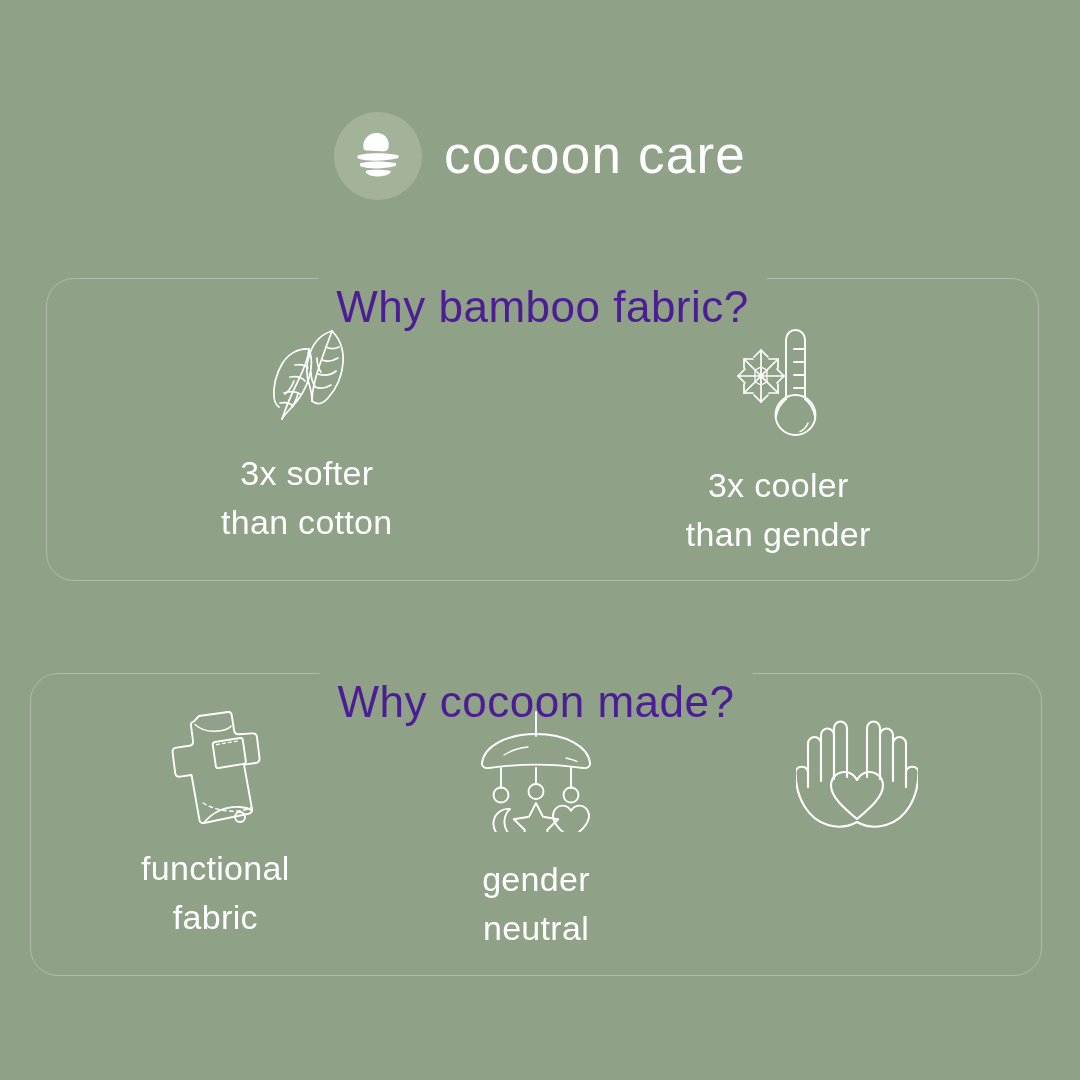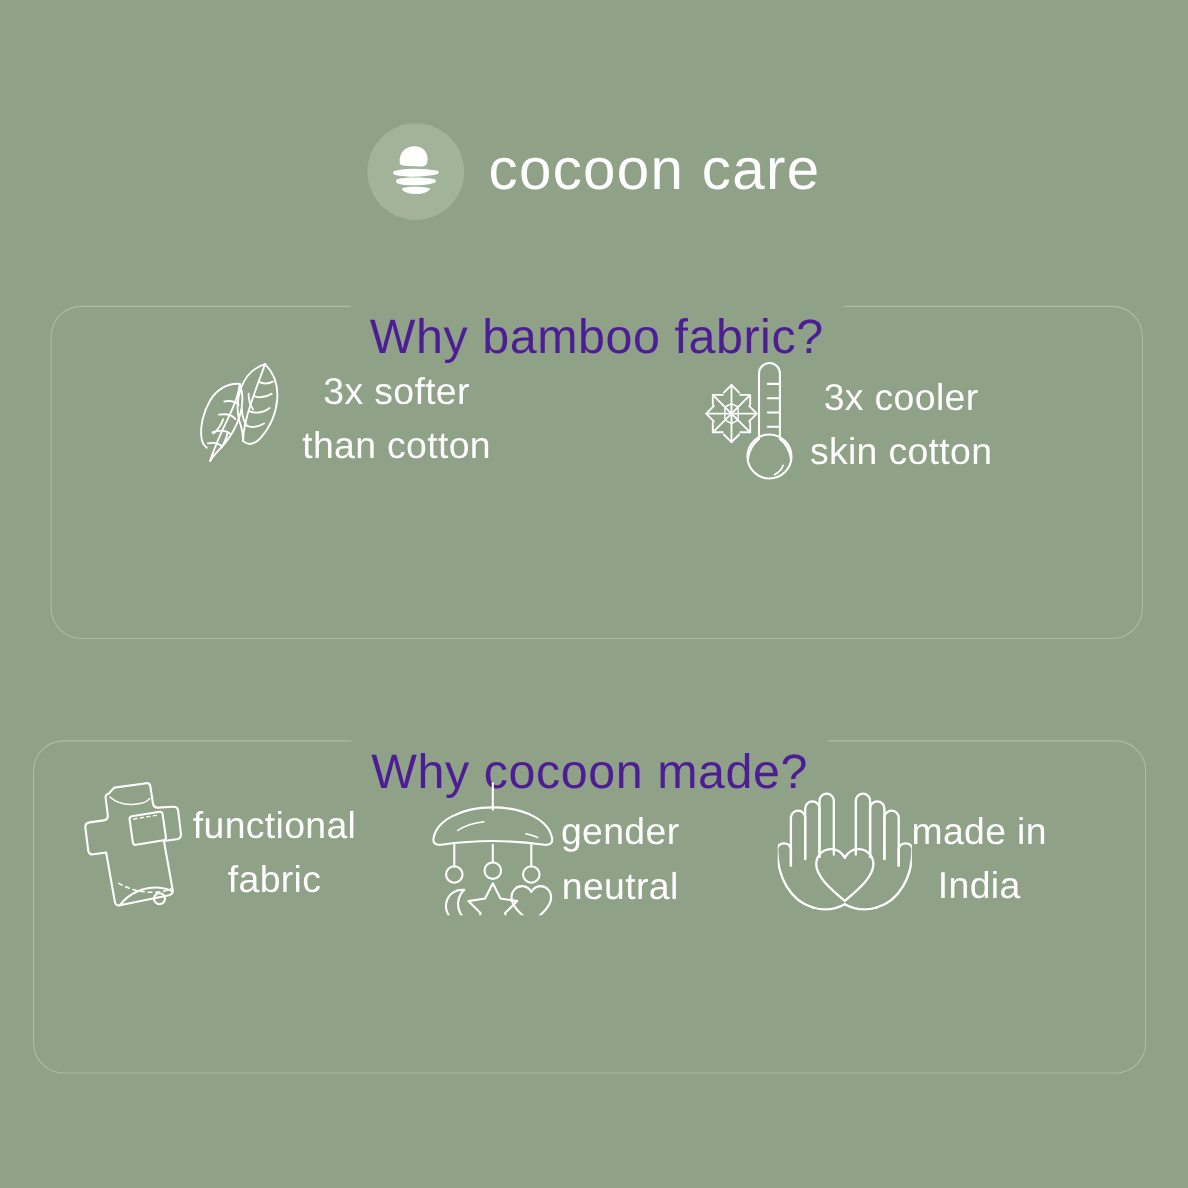--- a/index.html
+++ b/index.html
@@ -98,21 +98,21 @@
     inset: 0;
     display: flex;
     align-items: flex-start;
     justify-content: space-around;
     padding: 34px 24px 0 24px;
     box-sizing: border-box;
   }
   .feature {
     width: 300px;
     display: flex;
-    flex-direction: row;
+    flex-direction: column;
     align-items: center;
   }
   .feature-icon {
     height: 122px;
     display: flex;
     align-items: center;
     justify-content: center;
   }
   .feature-icon svg { display: block; }
   .feature-label {
@@ -228,21 +228,21 @@
               <path d="M20 45 L20 36 L29 36"></path>
               <path d="M45 70 L54 70 L54 61"></path>
               <path d="M45 36 L54 36 L54 45"></path>
               <path d="M20 61 L20 70 L29 70"></path>
 
               <path d="M31 47 L37 44 L43 47 L43 59 L37 62 L31 59 Z" stroke-width="1.3"></path>
             </g>
           </svg>
         </div>
         <div class="feature-label">3x cooler
-skin cotton</div>
+than gender</div>
       </div>
 
 
     </div>
   </div>
 
   <div class="section section-cocoon">
     <div class="section-heading">Why cocoon made?</div>
 
     <div class="features">
@@ -310,20 +310,18 @@
             <path d="M84 64 V20 A6.5 6.5 0 0 1 97 20 V66"></path>
             <path d="M97 66 V28.5 A6.5 6.5 0 0 1 110 28.5 V72"></path>
             <path d="M71 62 V13 A6.5 6.5 0 0 1 84 13 V64"></path>
 
             <path d="M110 72 V56.5 A6.5 6.5 0 0 1 122.5 56.5 C122.5 83 110 104 90 110"></path>
             <path d="M90 110 C80 113 70 112 61 107"></path>
 
             <path d="M61 104 C48 93 35 82 35 70.5 C35 62 42 56.5 49.5 57 C54.5 57.4 58.6 60.4 61 65 C63.4 60.4 67.5 57.4 72.5 57 C80 56.5 87 62 87 70.5 C87 82 74 93 61 104 Z"></path>
           </svg>
         </div>
-        <div class="feature-label">made in
-India</div>
       </div>
 
     </div>
   </div>
 
 </div>
 
 </body></html>

